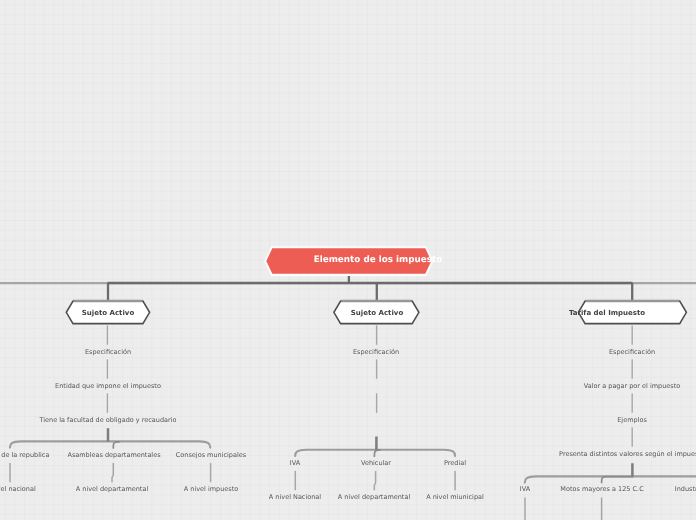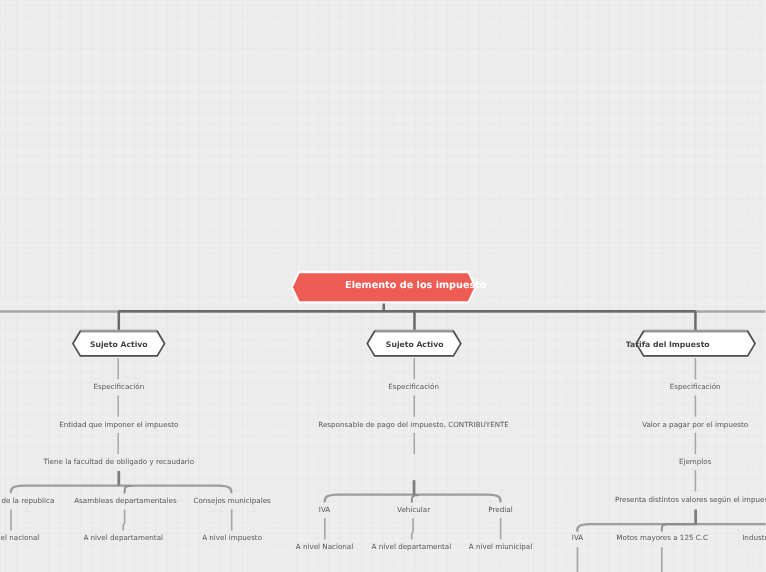--- a/index.html
+++ b/index.html
@@ -105,32 +105,31 @@
   </g>
 </svg>
 
 <div class="rootlabel" style="left:348.5px;top:260px">Elemento de los impuesto</div>
 
 <div class="hexlabel" style="left:108px;top:312.55px">Sujeto Activo</div>
 <div class="hexlabel" style="left:376.6px;top:312.55px">Sujeto Activo</div>
 <div class="hexlabel" style="left:607px;top:312.55px">Tarifa del Impuesto</div>
 
 <div class="lbl" style="left:107.6px;top:348.0px">Especificación</div>
-<div class="lbl" style="left:107.6px;top:382.0px">Entidad que imponer el impuesto</div>
+<div class="lbl" style="left:107.6px;top:382.0px">Entidad que impone el impuesto</div>
 <div class="lbl" style="left:107.6px;top:416.0px">Tiene la facultad de obligado y recaudario</div>
 
 <div class="lbl" style="left:9.3px;top:451.0px">Congreso de la republica</div>
 <div class="lbl" style="left:113.8px;top:451.0px">Asambleas departamentales</div>
 <div class="lbl" style="left:210.5px;top:451.0px">Consejos municipales</div>
 <div class="lbl" style="left:9.9px;top:485.0px">A nivel nacional</div>
 <div class="lbl" style="left:112.3px;top:485.0px">A nivel departamental</div>
 <div class="lbl" style="left:210.5px;top:485.0px">A nivel impuesto</div>
 
 <div class="lbl" style="left:376.4px;top:348.0px">Especificación</div>
-<div class="lbl" style="left:376.4px;top:382.0px">Responsable de pago del impuesto, CONTRIBUYENTE</div>
 
 <div class="lbl" style="left:294.9px;top:459.0px">IVA</div>
 <div class="lbl" style="left:375.5px;top:459.0px">Vehicular</div>
 <div class="lbl" style="left:455px;top:459.0px">Predial</div>
 <div class="lbl" style="left:295.2px;top:493.0px">A nivel Nacional</div>
 <div class="lbl" style="left:374.2px;top:493.0px">A nivel departamental</div>
 <div class="lbl" style="left:455px;top:493.0px">A nivel miunicipal</div>
 
 <div class="lbl" style="left:632.4px;top:348.0px">Especificación</div>
 <div class="lbl" style="left:632.4px;top:382.0px">Valor a pagar por el impuesto</div>

